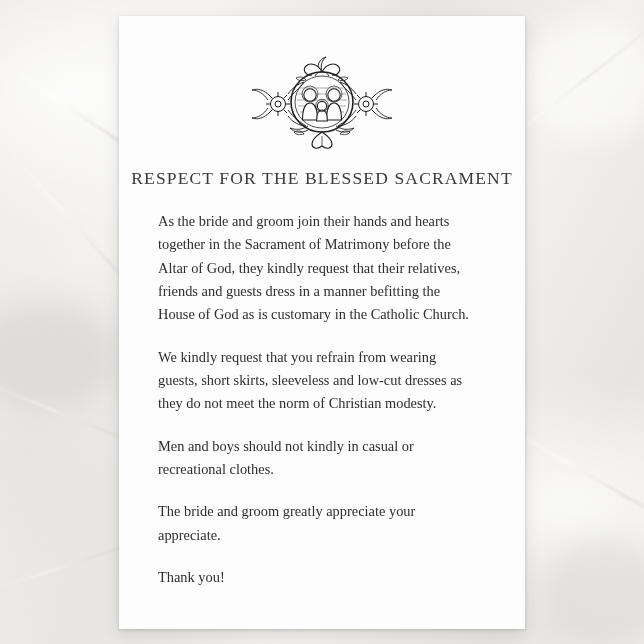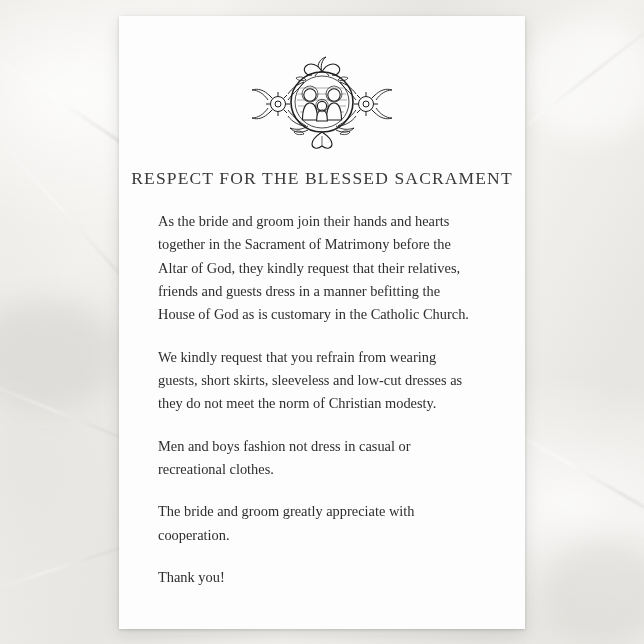--- a/index.html
+++ b/index.html
@@ -175,19 +175,19 @@
           </g>
         </g>
       </svg>
     </div>
 
     <div class="card-title">RESPECT FOR THE BLESSED SACRAMENT</div>
 
     <div class="body">
       <p>As the bride and groom join their hands and hearts together in the Sacrament of Matrimony before the Altar of God, they kindly request that their relatives, friends and guests dress in a manner befitting the House of God as is customary in the Catholic Church.</p>
       <p>We kindly request that you refrain from wearing guests, short skirts, sleeveless and low-cut dresses as they do not meet the norm of Christian modesty.</p>
-      <p>Men and boys fashion not dress in casual or recreational clothes.</p>
-      <p>The bride and groom greatly appreciate with cooperation.</p>
+      <p>Men and boys should not kindly in casual or recreational clothes.</p>
+      <p>The bride and groom greatly appreciate your appreciate.</p>
       <p>Thank you!</p>
     </div>
 
   </div>
 </div>
 
 </body></html>

